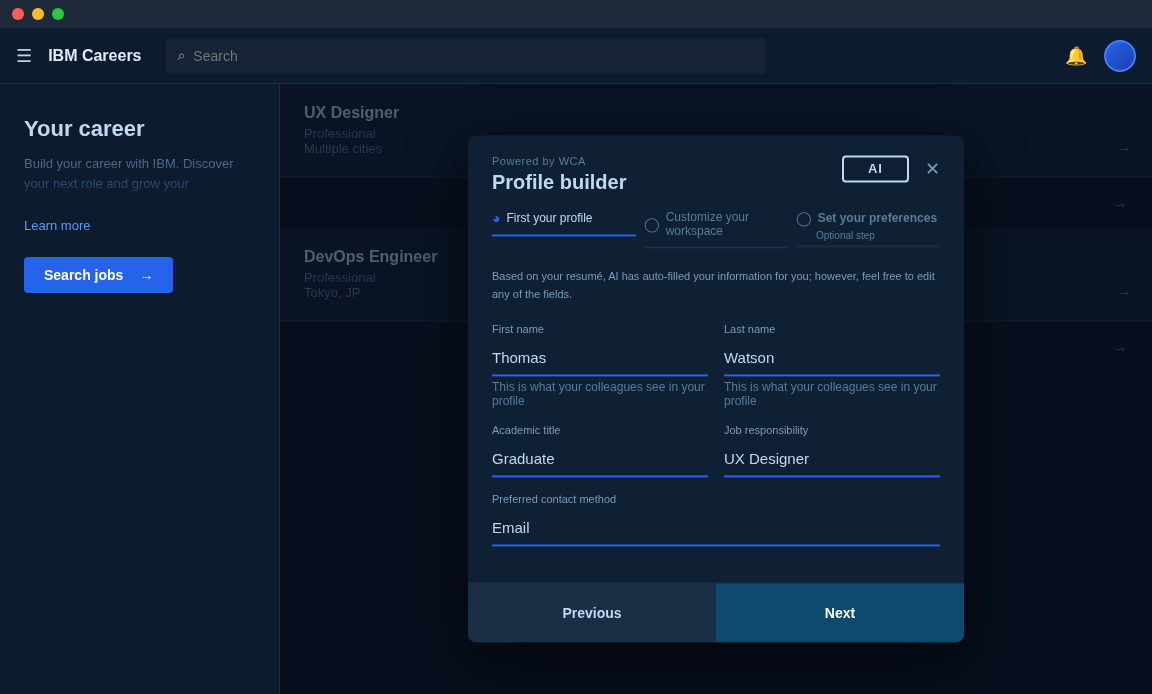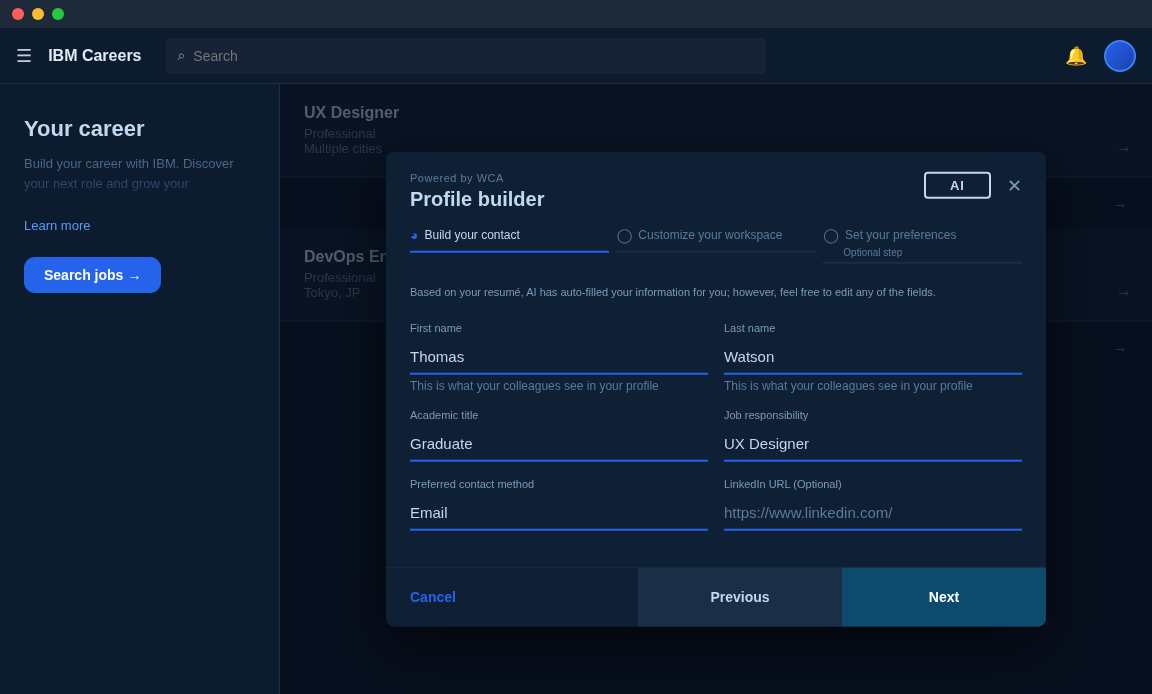--- a/index.html
+++ b/index.html
@@ -125,28 +125,28 @@
       color: #5a9af8;
       font-size: 13px;
       cursor: pointer;
       margin-bottom: 24px;
       display: block;
     }
     .search-jobs-btn {
       background: #2563eb;
       color: #fff;
       border: none;
-      border-radius: 11px;
+      border-radius: 4px;
       padding: 10px 20px;
       font-size: 14px;
       font-weight: 600;
       cursor: pointer;
       display: flex;
       align-items: center;
-      gap: 4px;
+      gap: 16px;
     }
 
     
     .cards-area {
       flex: 1;
       background: #0a1628;
       position: relative;
       overflow: hidden;
     }
     .job-card {
@@ -192,21 +192,21 @@
       background: rgba(5, 12, 24, 0.6);
       z-index: 10;
     }
 
     
     .modal {
       position: absolute;
       top: 50%;
       left: 50%;
       transform: translate(-50%, -50%);
-      width: 660px;
+      width: 496px;
       background: #0f2035;
       border-radius: 8px;
       box-shadow: 0 20px 60px rgba(0,0,0,0.6);
       z-index: 20;
       overflow: hidden;
     }
     .modal-header {
       padding: 20px 24px 0;
       display: flex;
       align-items: flex-start;
@@ -399,37 +399,37 @@
           <button class="close-btn">✕</button>
         </div>
       </div>
 
       <div style="padding: 0 24px; margin-top: 16px;">
         <div style="display:flex; align-items:flex-start; gap:0;">
 
           <div style="flex:1; display:flex; flex-direction:column; gap:4px;">
             <div style="display:flex; align-items:center; gap:6px;">
               <span style="color:#2563eb; font-size:14px;">◕</span>
-              <span style="color:#c0d8f0; font-size:12px; font-weight:500;">Build your contact</span>
+              <span style="color:#c0d8f0; font-size:12px; font-weight:500;">First your profile</span>
             </div>
             <div style="height:2px; background:#2563eb; width:100%; margin-top:4px;"></div>
           </div>
 
           <div style="flex:1; display:flex; flex-direction:column; gap:4px; margin-left:8px;">
             <div style="display:flex; align-items:center; gap:6px;">
               <span style="color:#5a7a9a; font-size:14px;">◯</span>
               <span style="color:#5a7a9a; font-size:12px; font-weight:400;">Customize your workspace</span>
             </div>
             <div style="height:2px; background:#1a2e45; width:100%; margin-top:4px;"></div>
           </div>
 
           <div style="flex:1; display:flex; flex-direction:column; gap:4px; margin-left:8px;">
             <div style="display:flex; align-items:center; gap:6px;">
               <span style="color:#5a7a9a; font-size:14px;">◯</span>
-              <span style="color:#5a7a9a; font-size:12px; font-weight:400;">Set your preferences</span>
+              <span style="color:#5a7a9a; font-size:12px; font-weight:700;">Set your preferences</span>
             </div>
             <span style="color:#5a7a9a; font-size:10px; margin-left:20px;">Optional step</span>
             <div style="height:2px; background:#1a2e45; width:100%; margin-top:0px;"></div>
           </div>
         </div>
       </div>
 
       <div class="modal-body">
         <p class="intro-text">Based on your resumé, AI has auto-filled your information for you; however, feel free to edit any of the fields.</p>
 
@@ -455,27 +455,22 @@
             <label class="form-label">Job responsibility</label>
             <input class="form-input" type="text" value="UX Designer" style="">
           </div>
         </div>
 
         <div class="form-row">
           <div class="form-group">
             <label class="form-label">Preferred contact method</label>
             <input class="form-input" type="text" value="Email" style="">
           </div>
-          <div class="form-group">
-            <label class="form-label">LinkedIn URL (Optional)</label>
-            <input class="form-input" type="text" placeholder="https://www.linkedin.com/" style="">
-          </div>
         </div>
       </div>
 
       <div class="modal-footer">
-        <button class="footer-cancel">Cancel</button>
         <button class="footer-previous">Previous</button>
         <button class="footer-next">Next</button>
       </div>
     </div>
   </div>
 </div>
 
 </body></html>

